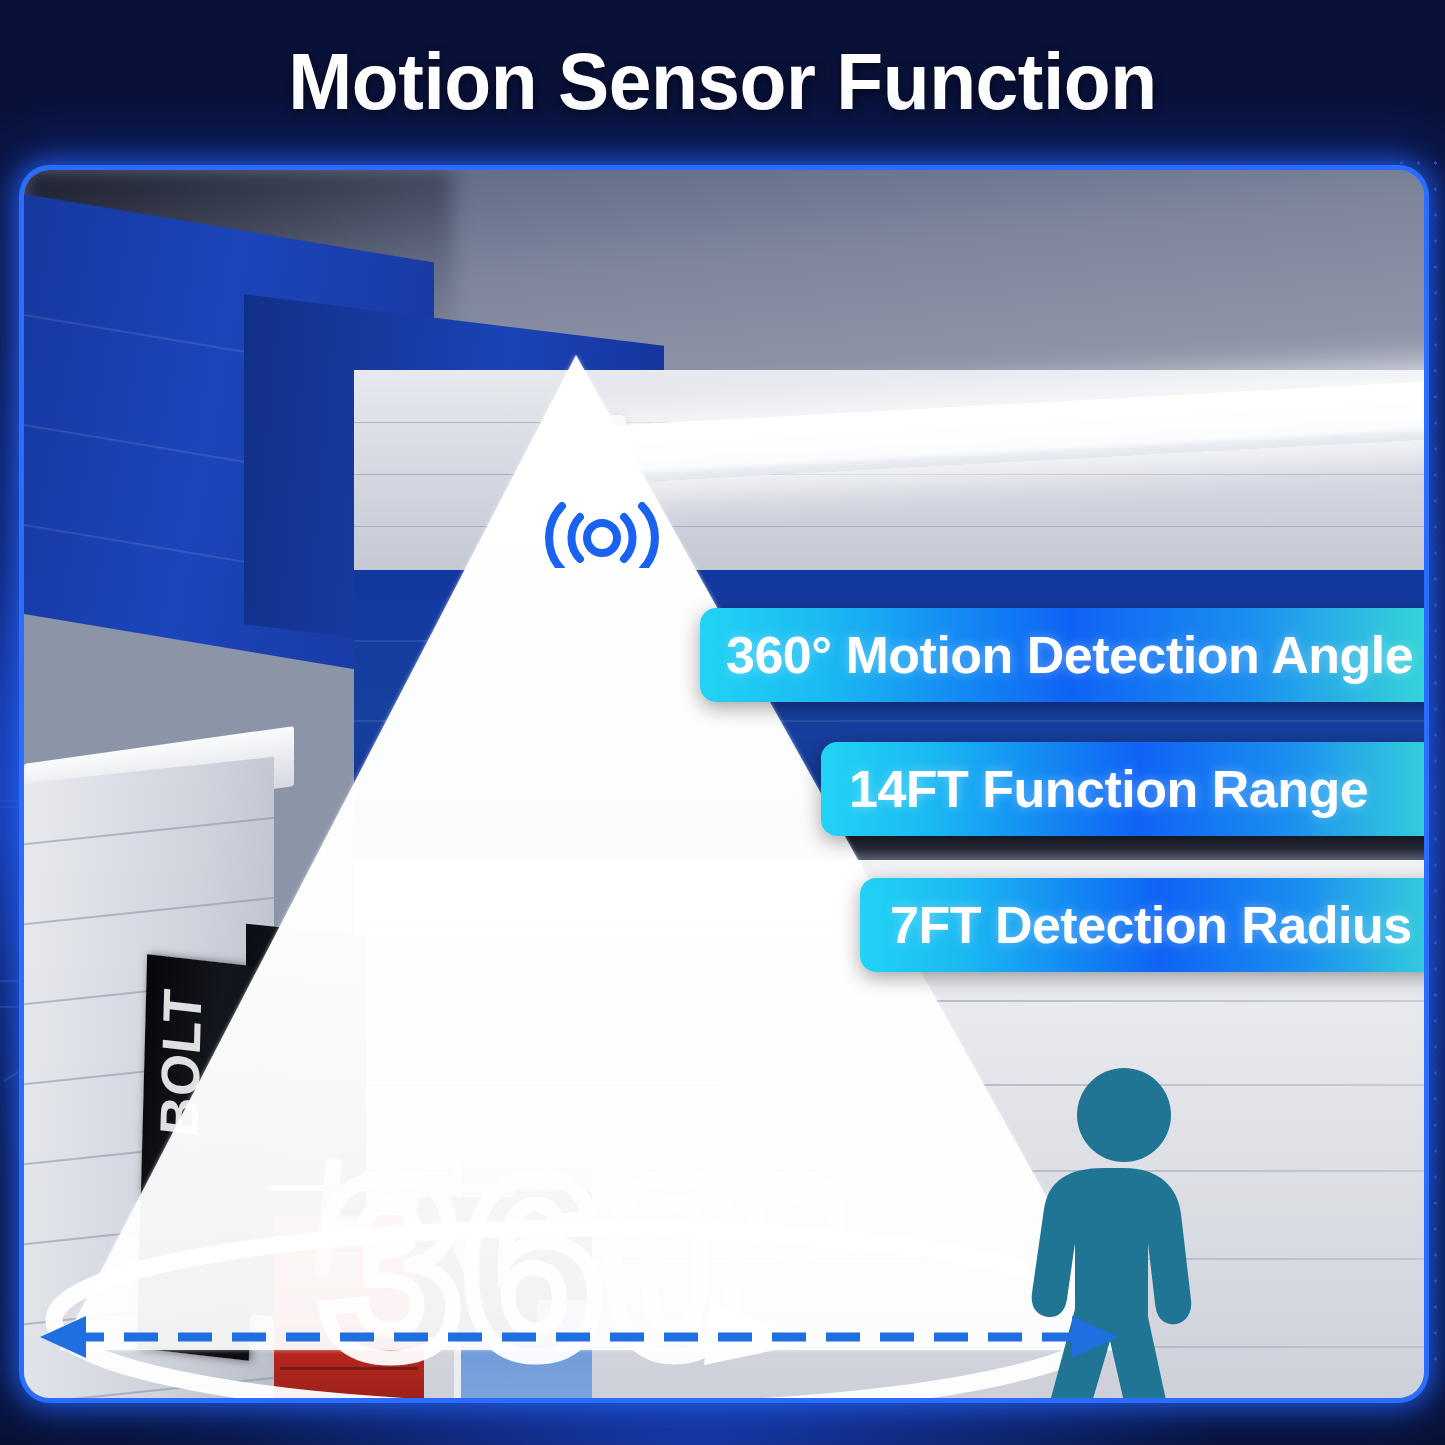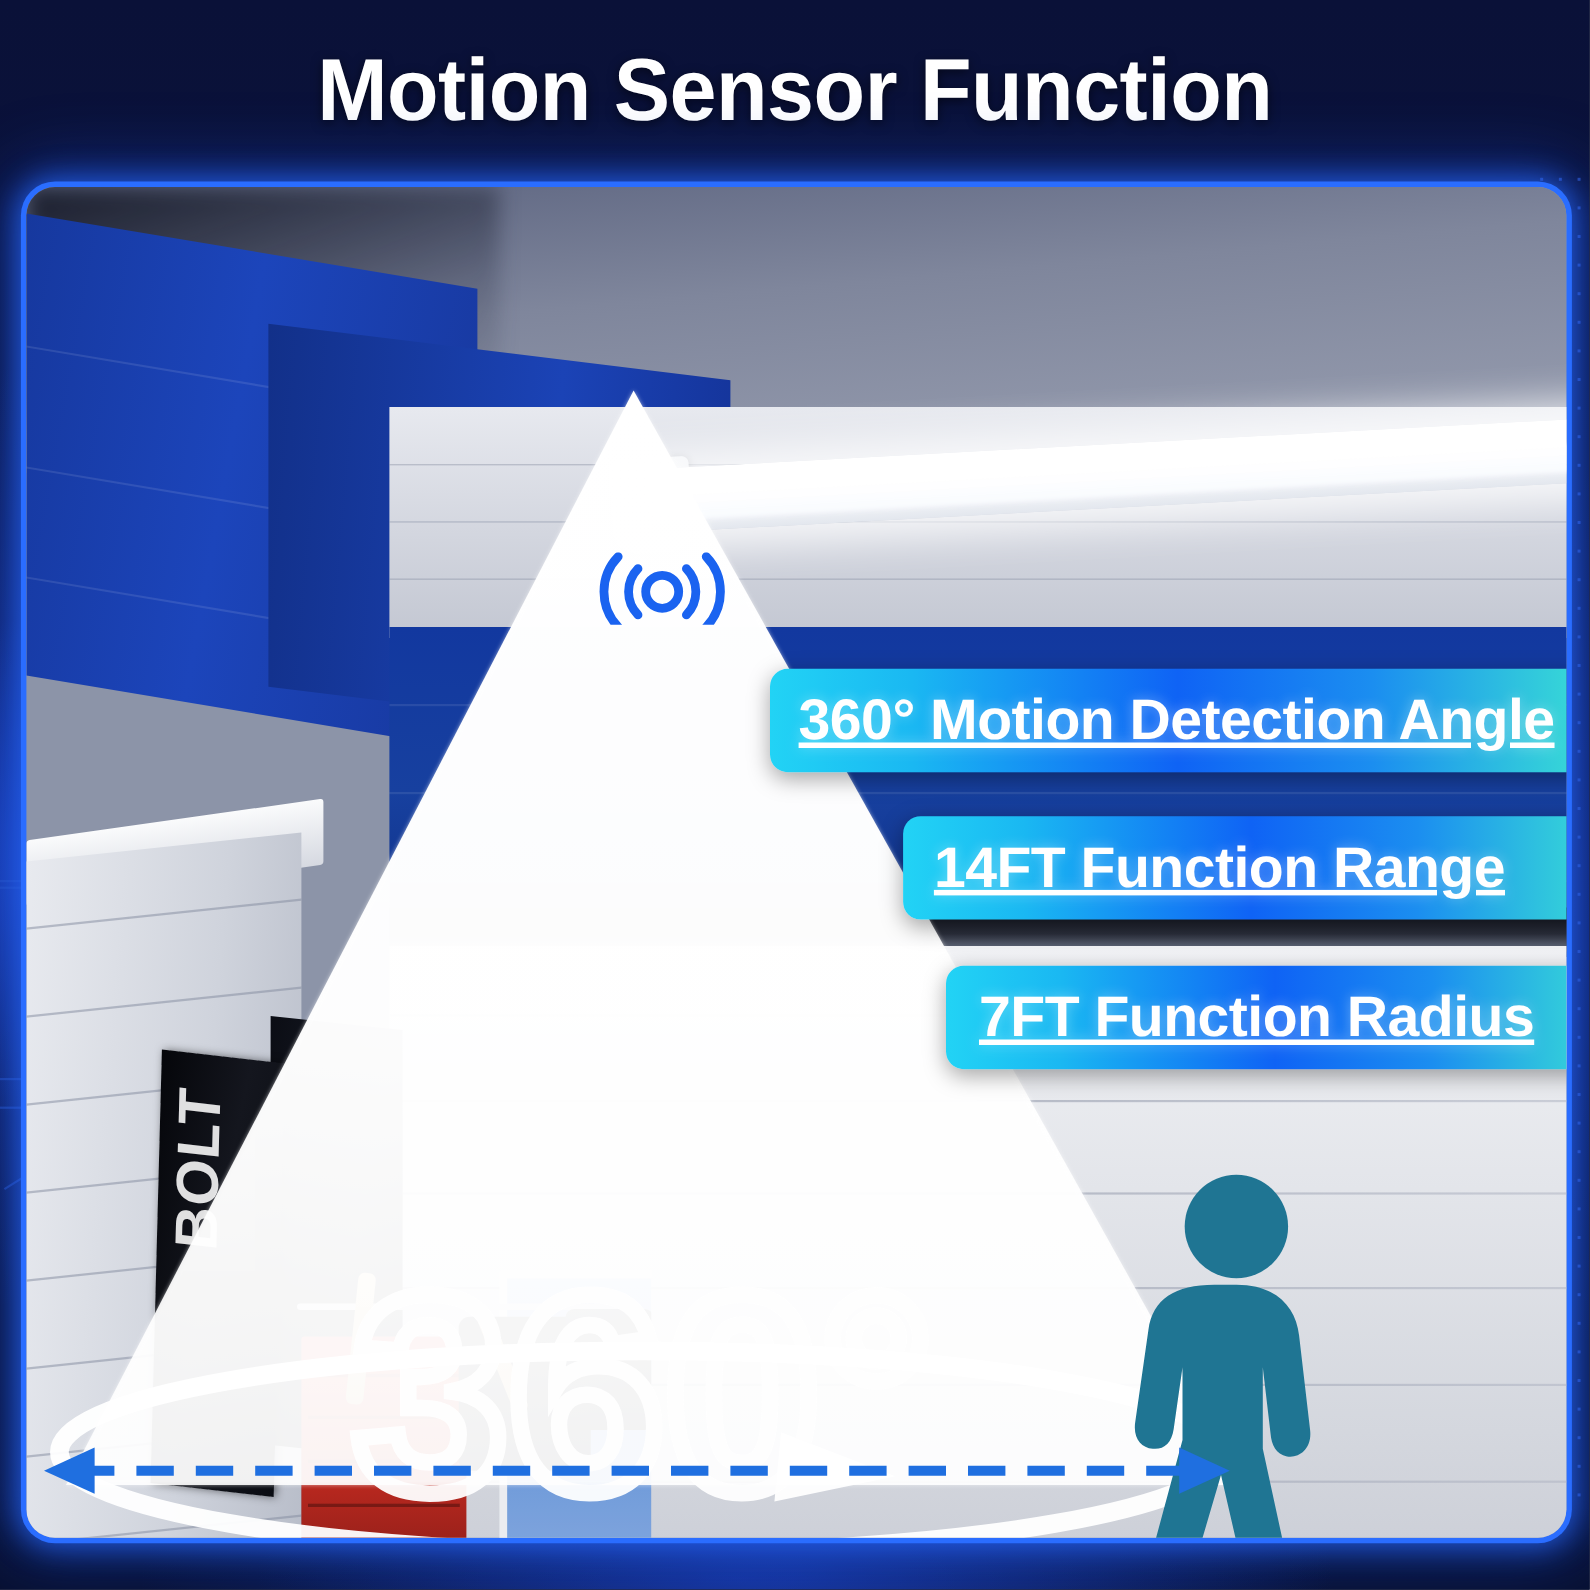--- a/index.html
+++ b/index.html
@@ -139,21 +139,21 @@
       color:#1f6fe0;font-size:46px;font-weight:bold;letter-spacing:-1px;
       font-family:"Liberation Sans Narrow","Liberation Sans",sans-serif;
       text-shadow:0 0 6px rgba(255,255,255,.55);}
 
   
   .badge{position:absolute;height:94px;border-radius:16px;display:flex;align-items:center;
       color:#fff;font-weight:bold;white-space:nowrap;
       font-family:"Liberation Sans Narrow","Liberation Sans",sans-serif;
       background:linear-gradient(90deg,#22d3f5 0%,#1ab8f2 16%,#0f63f5 46%,#1b8ef0 68%,#38dbd6 92%,#43e2cf 100%);
       box-shadow:0 6px 20px rgba(0,0,0,.35);}
-  .badge span{font-size:52px;letter-spacing:-.5px;text-shadow:0 0 12px rgba(255,255,255,.35);text-decoration:underline;}
+  .badge span{font-size:52px;letter-spacing:-.5px;text-shadow:0 0 12px rgba(255,255,255,.35);}
   #b1{left:676px;top:438px;width:780px;padding-left:26px;}
   #b2{left:797px;top:572px;width:660px;padding-left:28px;}
   #b3{left:836px;top:708px;width:620px;padding-left:30px;}
 </style>
 </head>
 <body>
 
 <div id="stage">
 
   <div class="bg-glow-l"></div>
@@ -286,20 +286,20 @@
         <polygon points="1094,1167 1048,1146 1048,1188" fill="#1f6fe0"></polygon>
       </svg>
 
       <div class="badge" id="b1">
         <span>360° Motion Detection Angle</span>
       </div>
       <div class="badge" id="b2">
         <span>14FT Function Range</span>
       </div>
       <div class="badge" id="b3">
-        <span>7FT Function Radius</span>
+        <span>7FT Detection Radius</span>
       </div>
 
     </div>
   </div>
 
 
 </div>
 
 </body></html>

